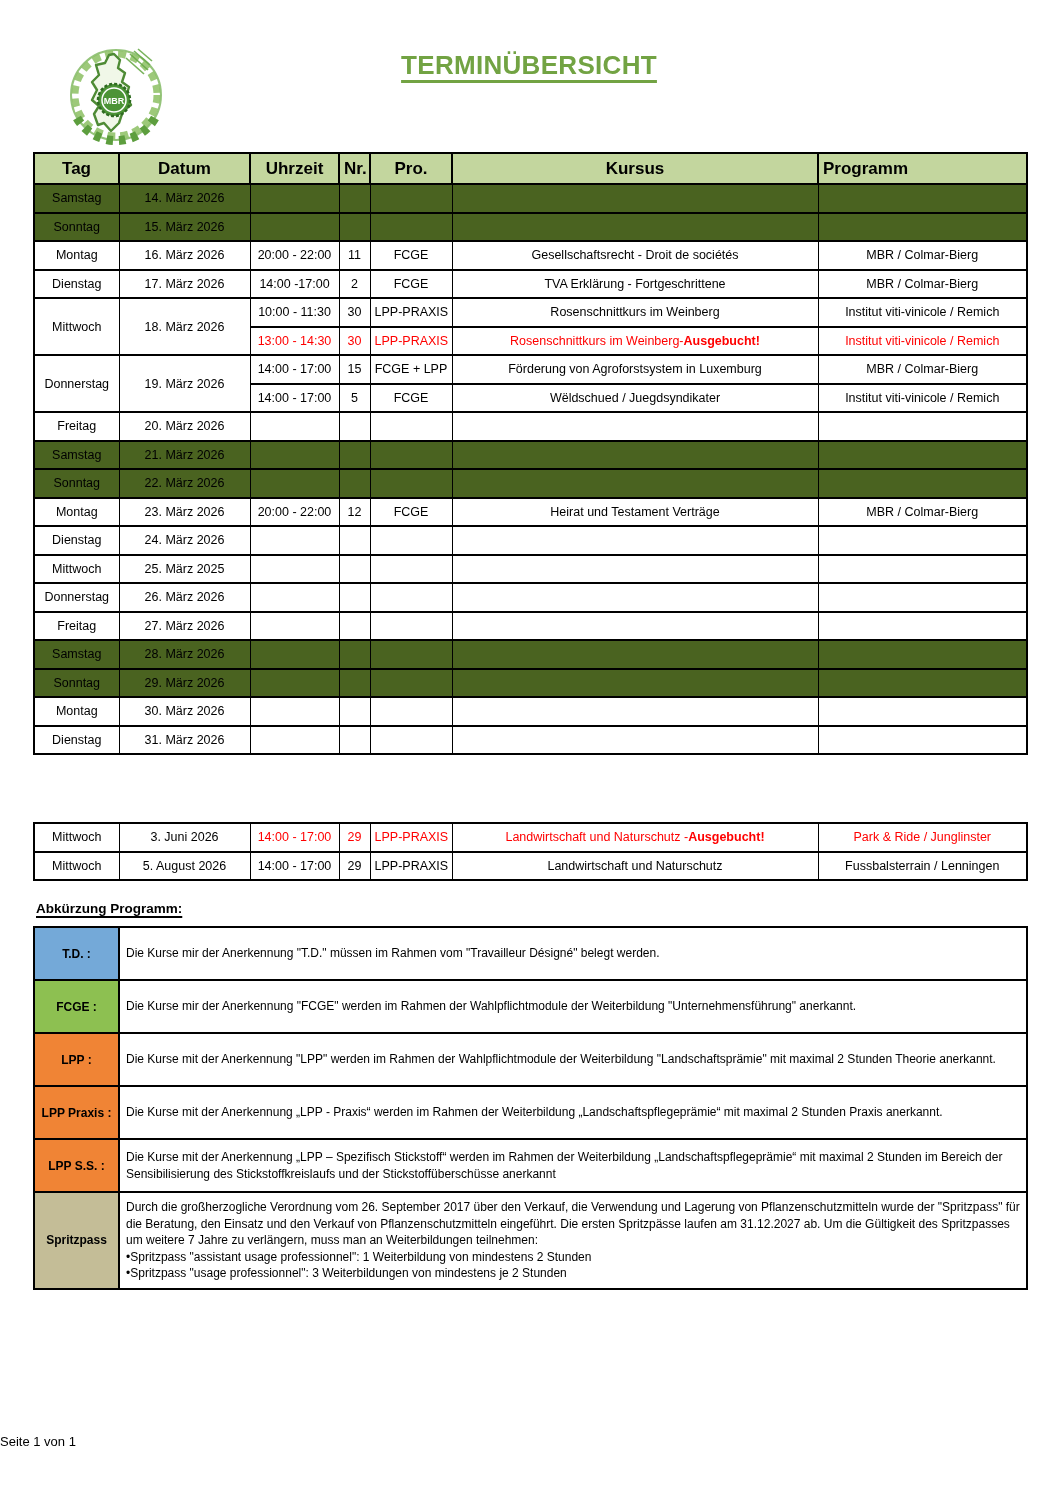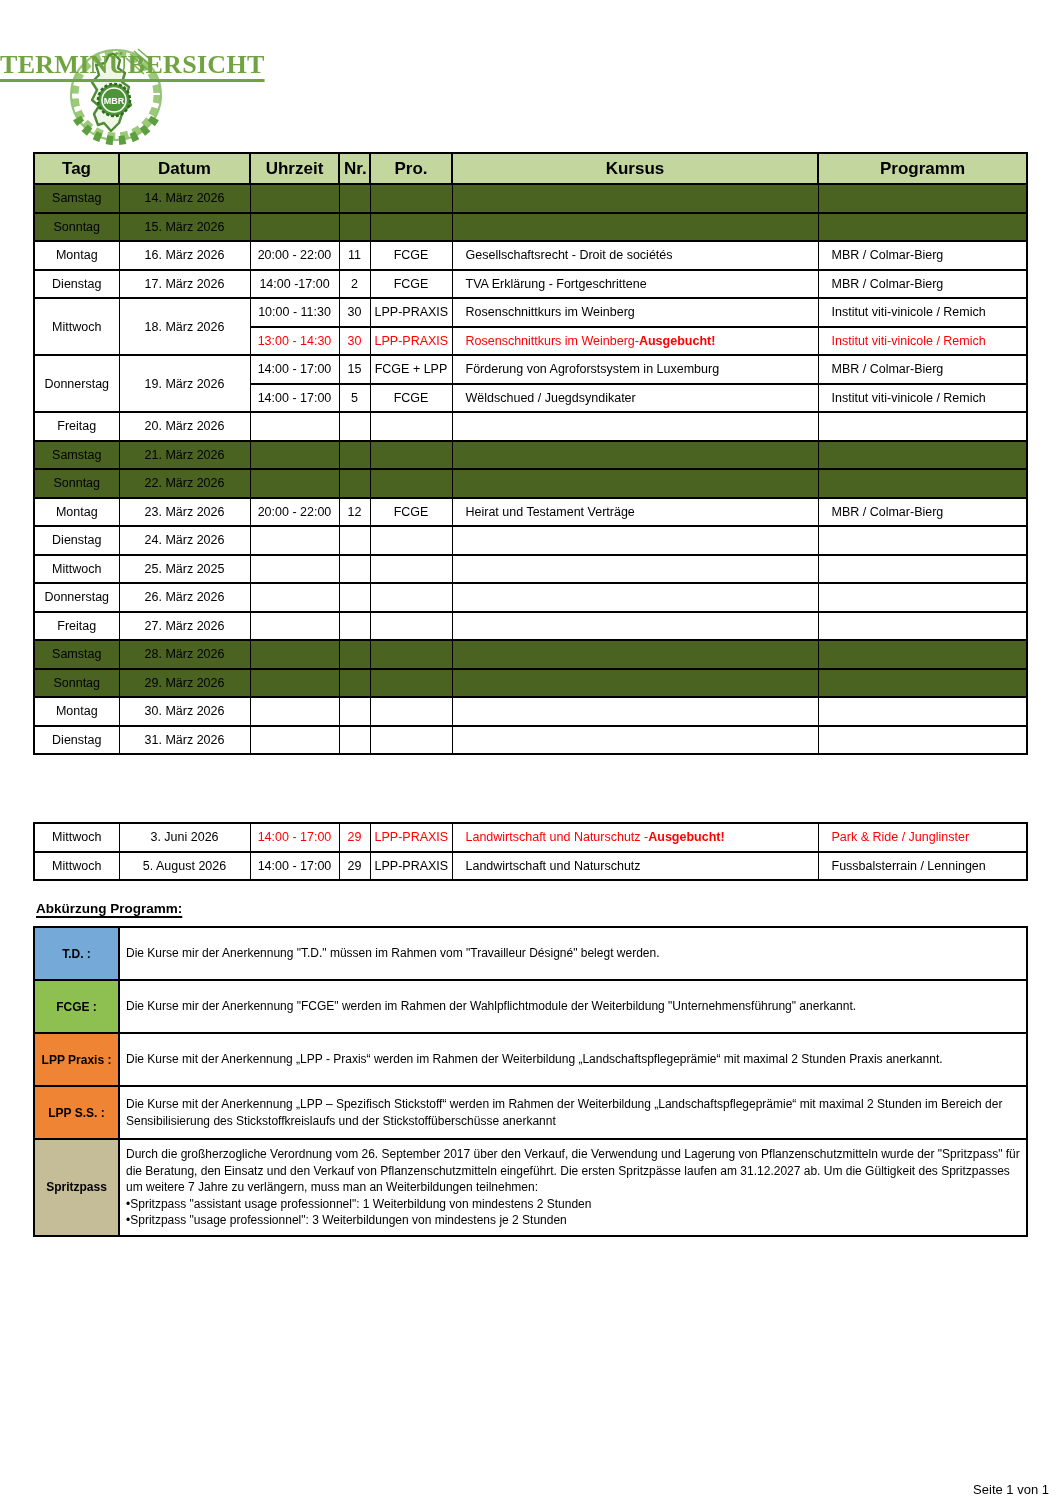--- a/index.html
+++ b/index.html
@@ -3,48 +3,48 @@
 <meta charset="utf-8">
 <style>
   html,body { margin:0; padding:0; background:#ffffff; }
   .page {
     position:relative; width:1058px; height:1496px; background:#ffffff;
     font-family:"Liberation Sans", sans-serif; color:#000; overflow:hidden;
   }
 
   
   .logo { position:absolute; left:60px; top:44px; }
-  .title-block { position:absolute; top:52px; left:0; right:0; text-align:left;font-family:Liberation Serif, serif; }
+  .title-block { position:absolute; top:52px; left:0; right:0; text-align:center; }
   .title-line {
     display:inline-block; font-size:26px; font-weight:bold; letter-spacing:0.3px;
     color:var(--title-green); text-decoration:underline;
     text-decoration-thickness:2.5px; text-underline-offset:6px; line-height:1.0;
   }
   .title-block .row { display:block; }
 
   
   table.sched {
     position:absolute; left:33px; width:993px;
     border-collapse:collapse; table-layout:fixed;
     border:2.5px solid #000;
   }
   #main-table { top:152px; }
   #extra-table { top:822px; }
   table.sched th {
     background:var(--header-bg); font-size:17px; font-weight:bold;
     border:2px solid #000; height:29px; padding:0 4px; overflow:hidden;
   }
-  table.sched th.left { text-align:center; }
+  table.sched th.left { text-align:left; }
   table.sched td {
     border:2px solid #000; border-left-width:1.5px; border-right-width:1.5px;
     height:26.5px; font-size:12.5px; padding:0 4px;
     overflow:hidden; white-space:nowrap; text-align:center; vertical-align:middle;
     background:#fff;
   }
-  table.sched td.left { text-align:left; padding:0 13px; }
+  table.sched td.left { text-align:center; padding:0 13px; }
   tr.weekend td { background:var(--weekend-bg); }
   tr.subrow td { border-top-width:1px; }
   td.red { color:var(--alert-red); }
 
   
   .legend-heading {
     position:absolute; left:36px; top:901px; font-size:13.5px; font-weight:bold;
     text-decoration:underline; text-decoration-thickness:1.5px; text-underline-offset:3px;
   }
   table.legend {
@@ -52,21 +52,21 @@
     border-collapse:collapse; table-layout:fixed; border:2.5px solid #000;
   }
   table.legend td { border:2px solid #000; vertical-align:middle; }
   td.legend-label {
     font-weight:bold; text-align:center; font-size:12px; height:27px; padding:12px 2px;
     white-space:nowrap; overflow:hidden;
   }
   td.legend-text { font-size:12px; padding:6px 6px; line-height:1.38; background:#fff; }
   td.legend-text div { margin:0; }
 
-  .footer { position:absolute; top:1434px; left:0; right:9px; text-align:right; font-size:13px;margin-top:48px; }
+  .footer { position:absolute; top:1434px; left:0; right:0; text-align:left; font-size:13px; }
 </style>
 </head>
 <body>
 
 <div class="page" style="--title-green: #72a343; --header-bg: #c3d69e; --weekend-bg: #4a6320; --alert-red: #ff0000;">
 
   <div class="logo">
     <svg width="112" height="102" viewBox="0 0 112 102">
       <circle cx="56" cy="51" r="45" fill="none" stroke="#7ab55a" stroke-width="2" opacity="0.8"></circle>
       <circle cx="56" cy="51" r="41" fill="none" stroke="#8cc063" stroke-width="7" stroke-dasharray="8 5" opacity="0.85"></circle>
@@ -334,20 +334,26 @@
             <div>Die Kurse mir der Anerkennung "T.D." müssen im Rahmen vom "Travailleur Désigné" belegt werden.</div>
           </td>
         </tr>
         <tr>
           <td class="legend-label" style="background: rgb(141, 192, 81);">FCGE :</td>
           <td class="legend-text">
             <div>Die Kurse mir der Anerkennung "FCGE" werden im Rahmen der Wahlpflichtmodule der Weiterbildung "Unternehmensführung" anerkannt.</div>
           </td>
         </tr>
         <tr>
+          <td class="legend-label" style="background: rgb(240, 132, 53);">LPP :</td>
+          <td class="legend-text">
+            <div>Die Kurse mit der Anerkennung "LPP" werden im Rahmen der Wahlpflichtmodule der Weiterbildung "Landschaftsprämie" mit maximal 2 Stunden Theorie anerkannt.</div>
+          </td>
+        </tr>
+        <tr>
           <td class="legend-label" style="background: rgb(240, 132, 53);">LPP Praxis :</td>
           <td class="legend-text">
             <div>Die Kurse mit der Anerkennung „LPP - Praxis“ werden im Rahmen der Weiterbildung „Landschaftspflegeprämie“ mit maximal 2 Stunden Praxis anerkannt.</div>
           </td>
         </tr>
         <tr>
           <td class="legend-label" style="background: rgb(240, 132, 53);">LPP S.S. :</td>
           <td class="legend-text">
             <div>Die Kurse mit der Anerkennung „LPP – Spezifisch Stickstoff“ werden im Rahmen der Weiterbildung „Landschaftspflegeprämie“ mit maximal 2 Stunden im Bereich der Sensibilisierung des Stickstoffkreislaufs und der Stickstoffüberschüsse anerkannt</div>
           </td>

